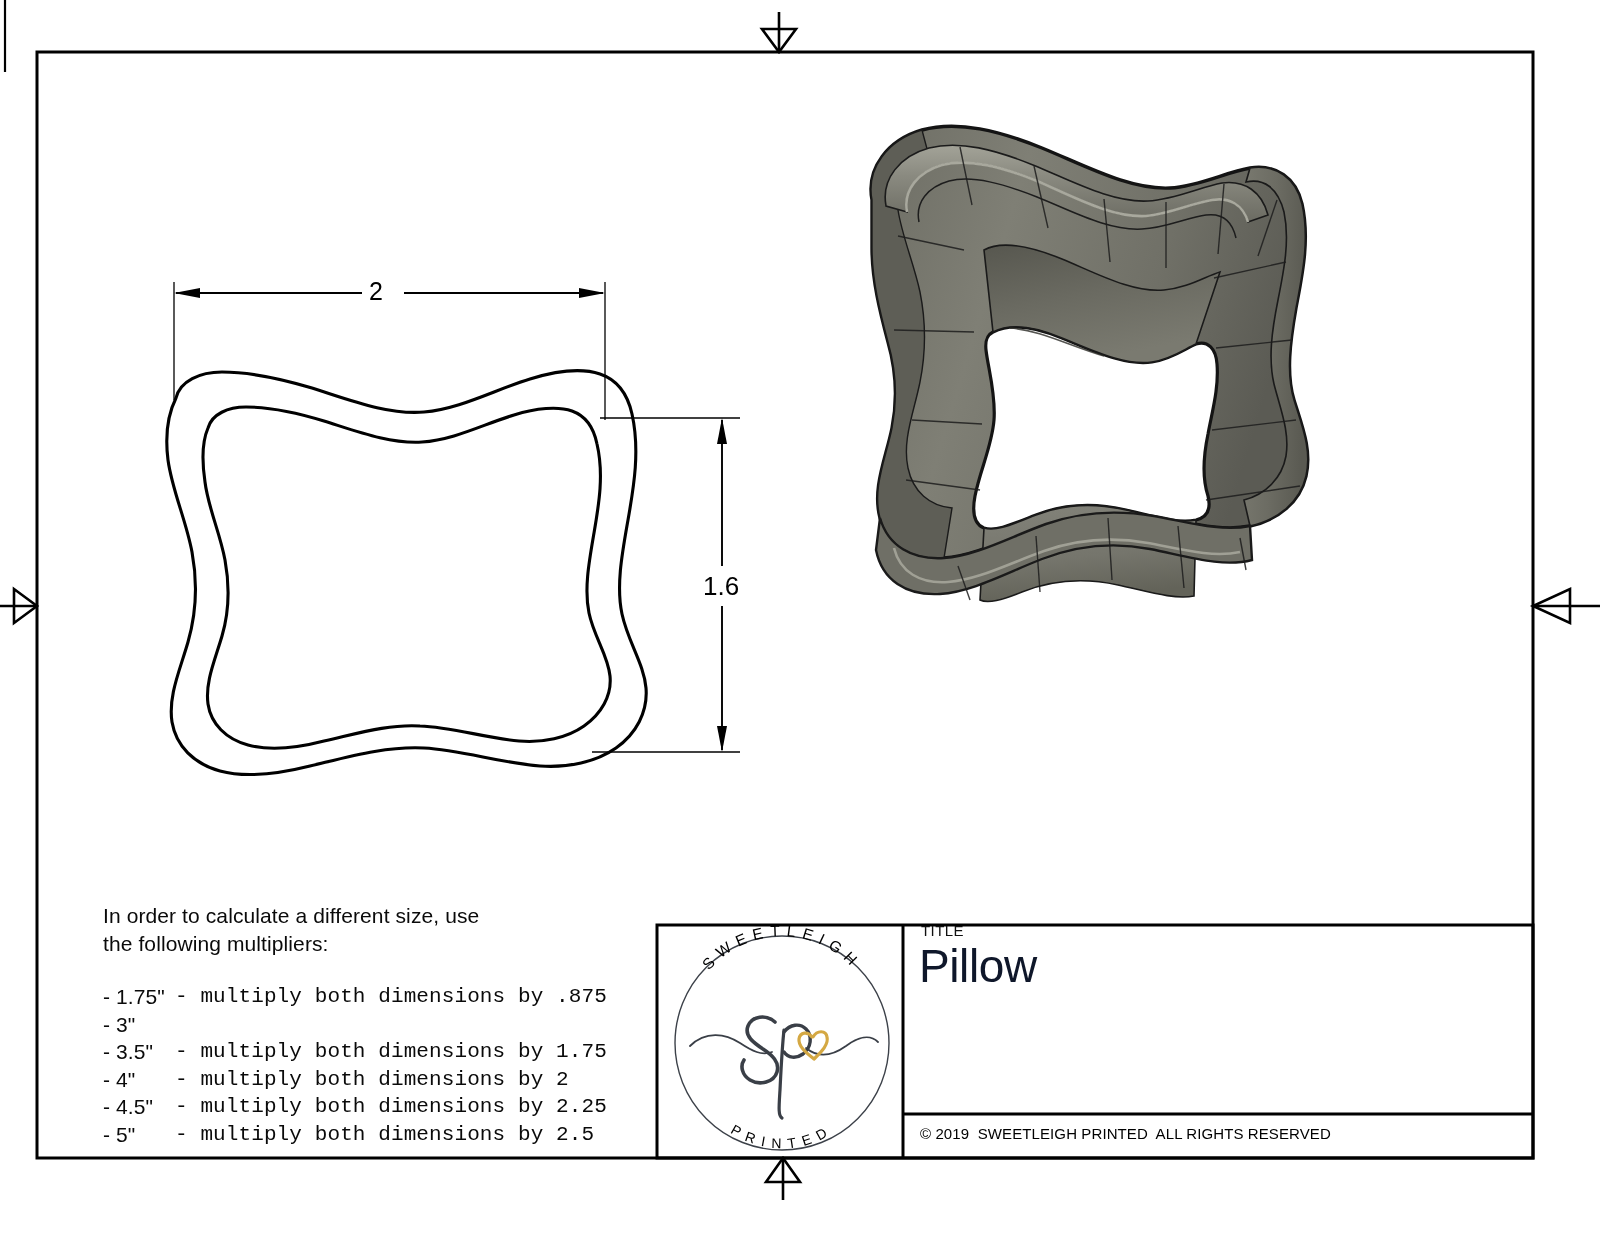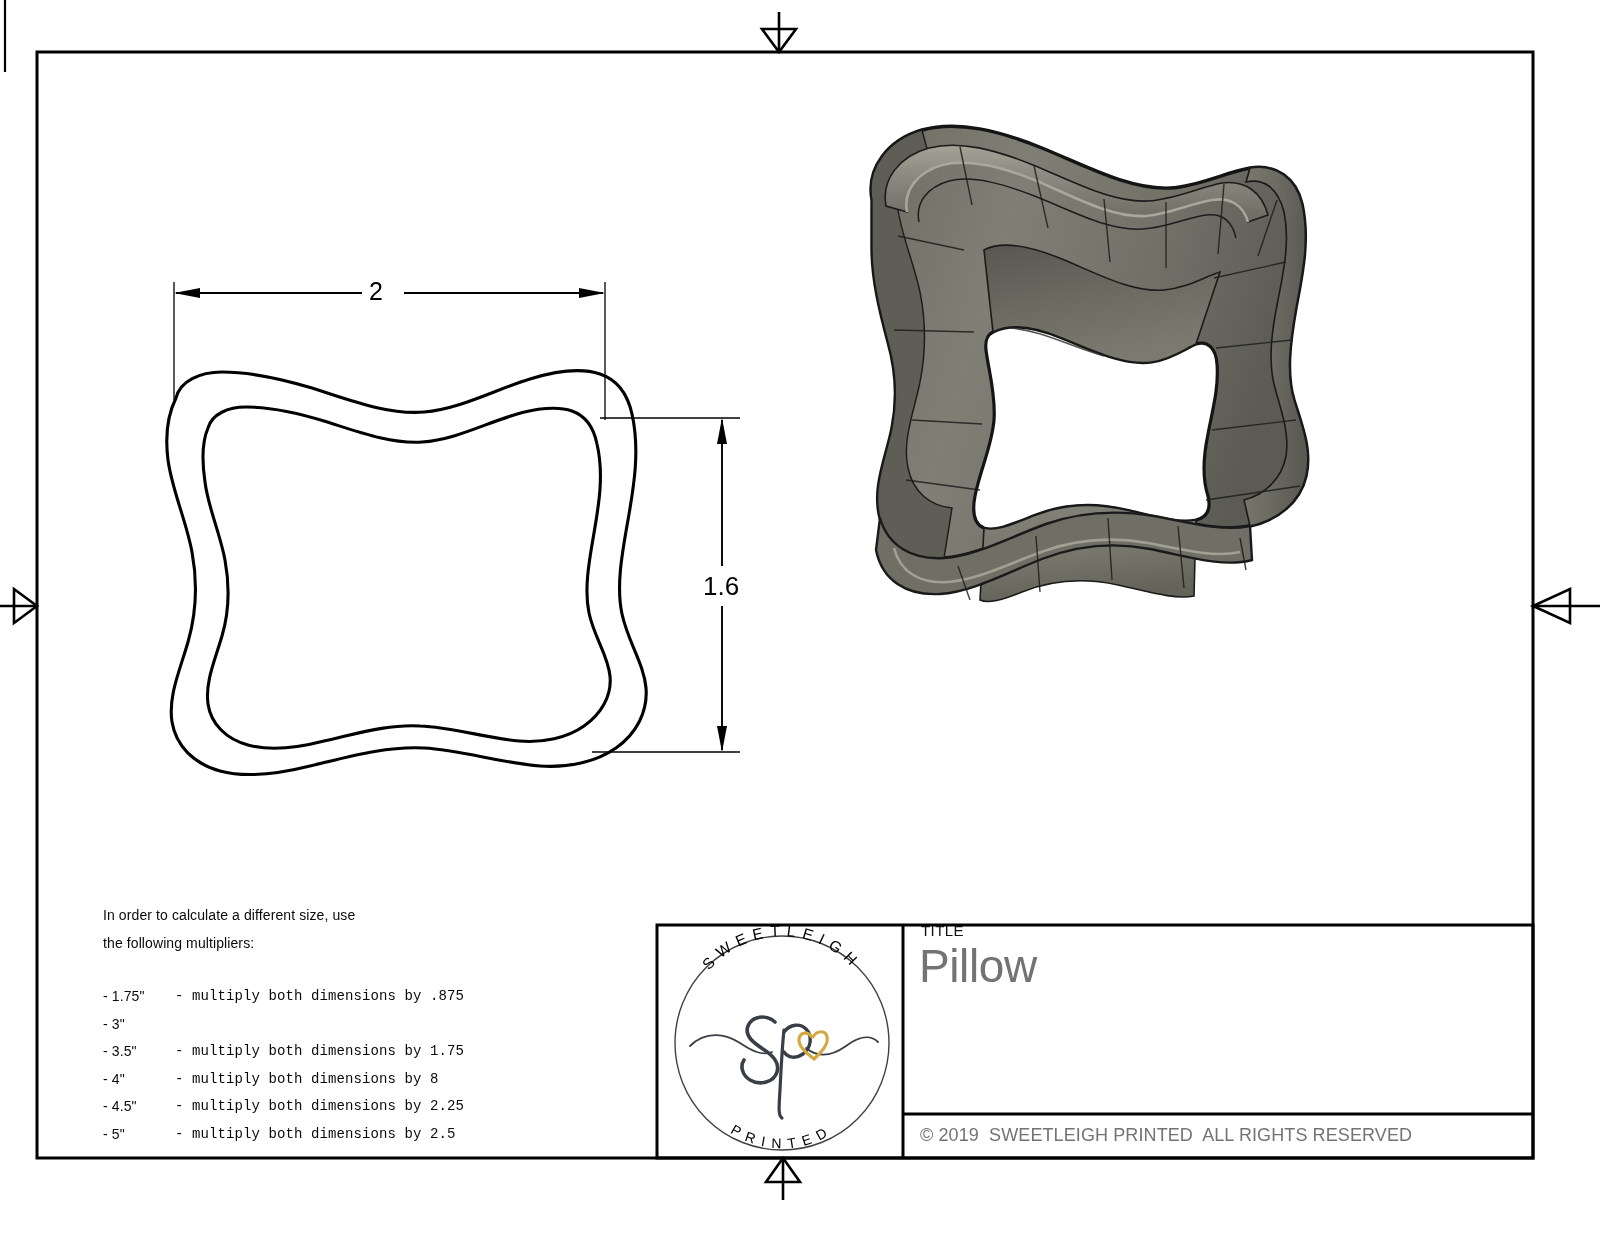--- a/index.html
+++ b/index.html
@@ -36,21 +36,21 @@
     height: 1236px;
     pointer-events: none;
   }
   .txt-layer > * { pointer-events: auto; }
 
   .notes-block {
     position: absolute;
     left: 103px;
     top: 902px;
     width: 470px;
-    font-size: 14px;
+    font-size: 21px;
     line-height: 27.5px;
     color: #0a0a0a;
     letter-spacing: 0.1px;
   }
   .notes-head {
     white-space: normal;
     margin-bottom: 26px;
   }
   .note-row {
     display: flex;
@@ -73,29 +73,29 @@
     font-size: 15px;
     letter-spacing: 0.4px;
     color: #101010;
   }
   .title-value {
     position: absolute;
     left: 919px;
     top: 939px;
     font-size: 46px;
     letter-spacing: -0.4px;
-    color: #737373;
+    color: #0f172a;
   }
   .copyright {
     position: absolute;
     left: 920px;
     top: 1125px;
-    font-size: 18px;
+    font-size: 15px;
     letter-spacing: 0.1px;
-    color: #737373;
+    color: #000000;
     white-space: pre;
   }
 
   .dim-2 {
     position: absolute;
     left: 369px;
     top: 277px;
     font-size: 25px;
     color: #000;
   }
@@ -454,21 +454,21 @@
 
   <div class="notes-block">
     <div class="notes-head">
       <div>In order to calculate a different size, use</div>
       <div>the following multipliers:</div>
     </div>
     <div id="note-list">
         <div class="note-row"><span class="note-size">- 1.75"</span><span class="note-text">- multiply both dimensions by .875</span></div>
         <div class="note-row"><span class="note-size">- 3"</span></div>
         <div class="note-row"><span class="note-size">- 3.5"</span><span class="note-text">- multiply both dimensions by 1.75</span></div>
-        <div class="note-row"><span class="note-size">- 4"</span><span class="note-text">- multiply both dimensions by 8</span></div>
+        <div class="note-row"><span class="note-size">- 4"</span><span class="note-text">- multiply both dimensions by 2</span></div>
         <div class="note-row"><span class="note-size">- 4.5"</span><span class="note-text">- multiply both dimensions by 2.25</span></div>
         <div class="note-row"><span class="note-size">- 5"</span><span class="note-text">- multiply both dimensions by 2.5</span></div>
       </div>
   </div>
 
   <div class="title-label">TITLE</div>
   <div class="title-value">Pillow</div>
   <div class="copyright">© 2019  SWEETLEIGH PRINTED  ALL RIGHTS RESERVED</div>
 
   <div class="dim-2">2</div>

